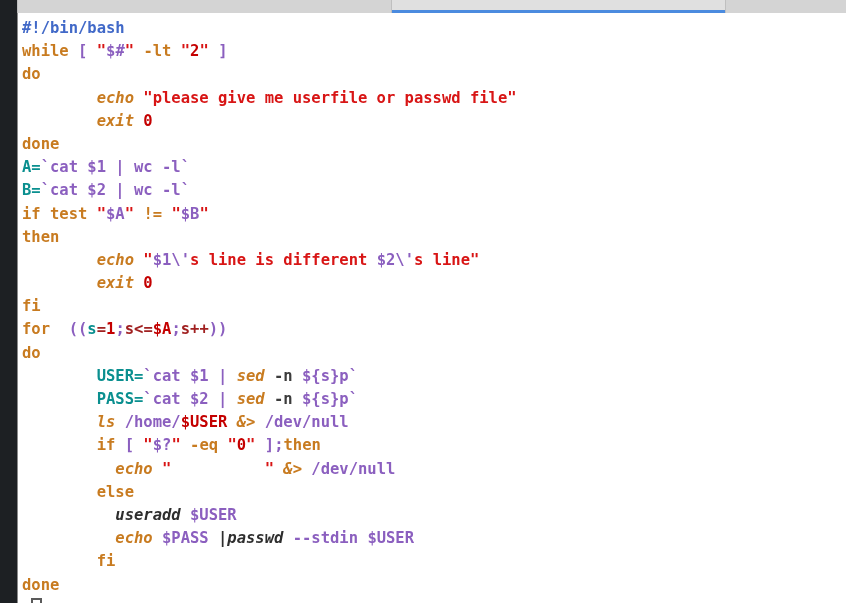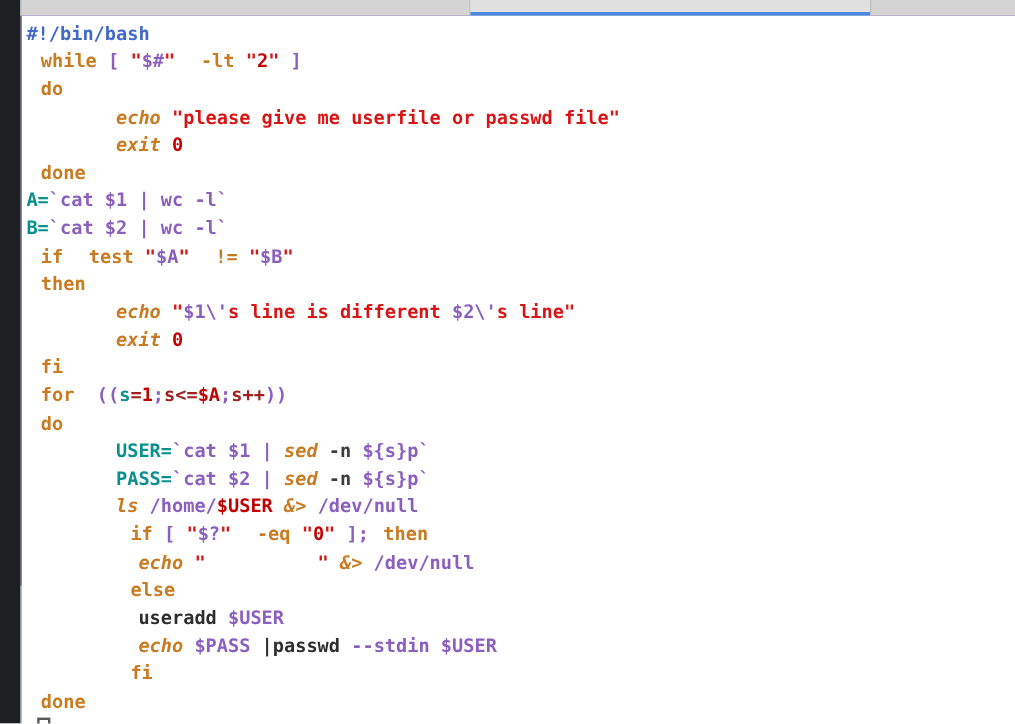--- a/index.html
+++ b/index.html
@@ -10,21 +10,21 @@
   body {
     width: 846px;
     height: 603px;
     overflow: hidden;
     font-family: "DejaVu Sans Mono", "Liberation Mono", monospace;
   }
   #root {
     position: relative;
     width: 846px;
     height: 488px;
-    background: #4c1d95;
+    background: #f9a8d4;
   }
   
   .gutter {
     position: absolute;
     left: 0; top: 0;
     width: 17px;
     height: 603px;
     background: #1d2023;
     z-index: 5;
   }
@@ -82,30 +82,30 @@
     font-size: 15.5px;
     font-weight: bold;
     line-height: 23.2px;
     white-space: pre;
     letter-spacing: 0px;
   }
   .line { height: 23.2px; }
 
   
   .t-comment  { color: #4169c8; }       
-  .t-kw       { color: #c87b20; margin-left: 12px; }       
+  .t-kw       { color: #c87b20; }       
   .t-builtin  { color: #c87b20; font-style: italic; }       
   .t-str      { color: #d81515; }       
   .t-num      { color: #c40000; }       
   .t-var      { color: #8b5fbf; }       
   .t-assign   { color: #0a8f8f; }       
   .t-plain    { color: #3c3c3c; }       
   .t-punct    { color: #8b5fbf; }       
   .t-op       { color: #a02020; }       
-  .t-dark     { color: #2e2e2e; }
+  .t-dark     { color: #2e2e2e; font-style: italic; }
 
   
   .cursor {
     display: inline-block;
     width: 11px;
     height: 19px;
     border: 2px solid #5a5a5a;
     background: #ffffff;
     vertical-align: -4px;
     box-sizing: border-box;

